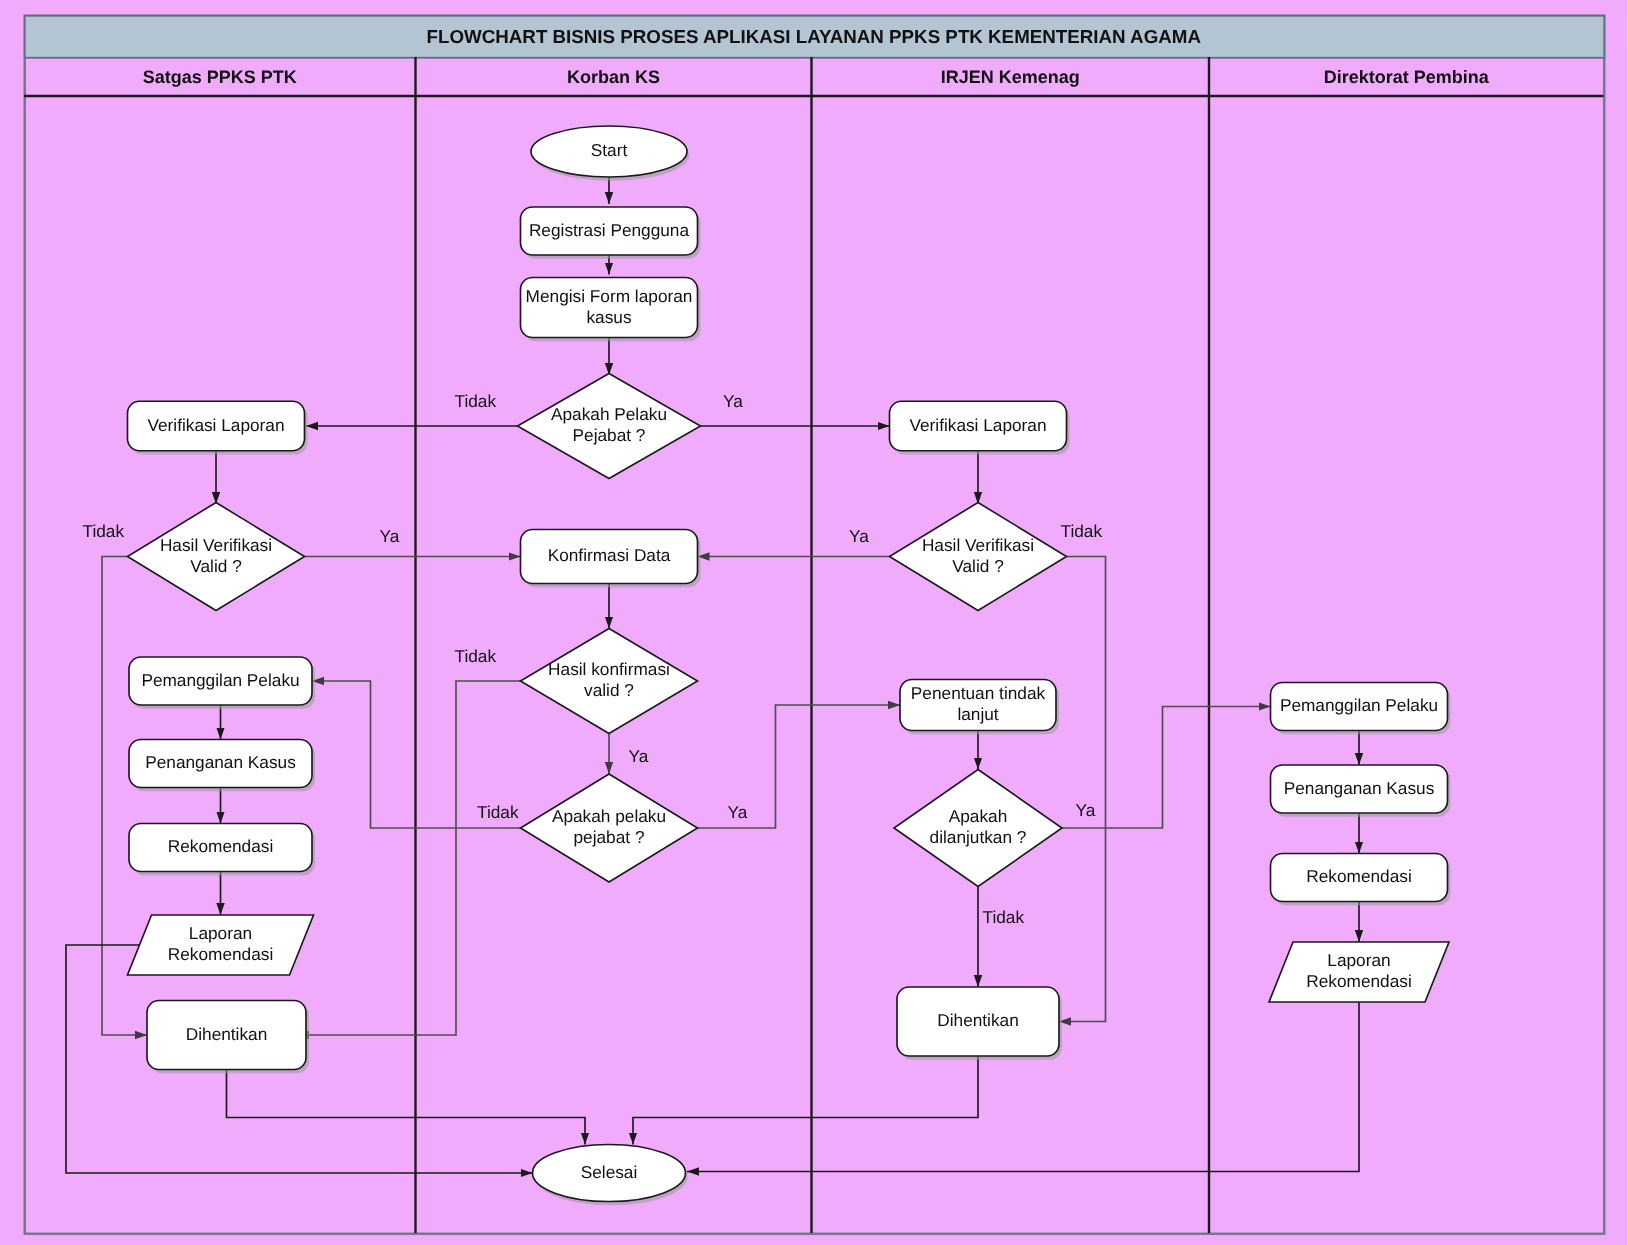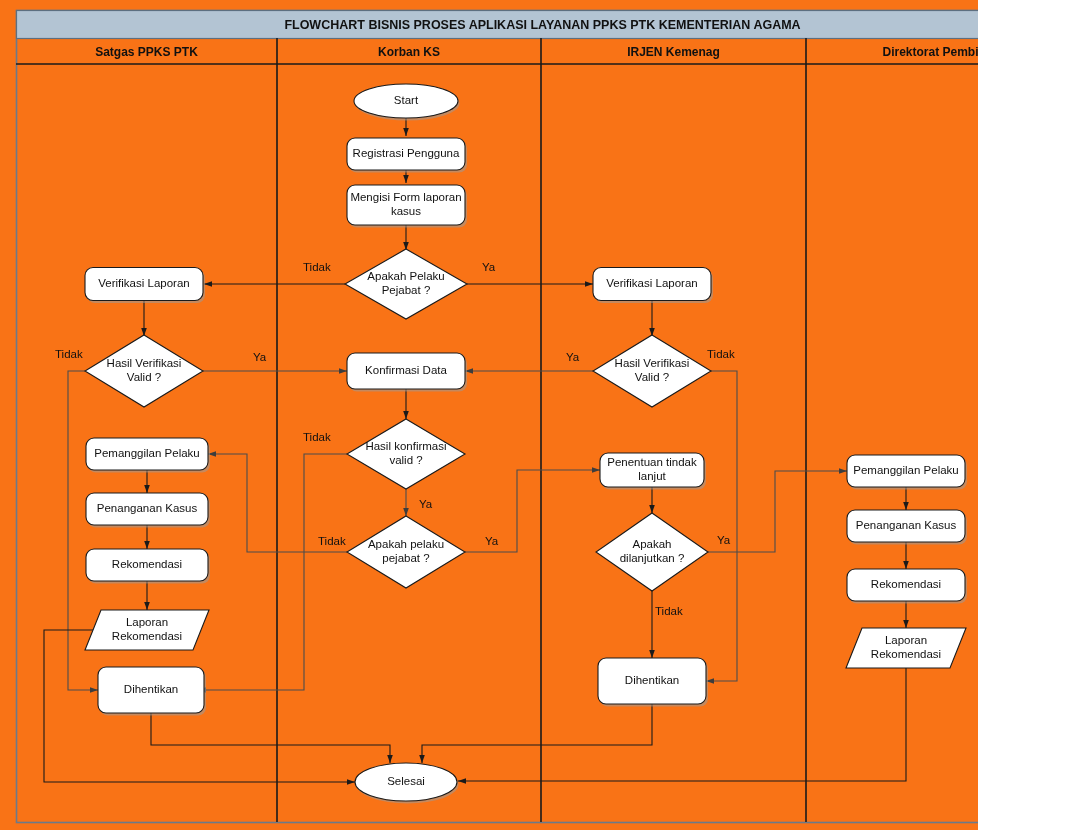--- a/index.html
+++ b/index.html
@@ -1,17 +1,17 @@
 <!DOCTYPE html>
 <html><head>
 <meta charset="utf-8">
 <style>
   html,body{margin:0;padding:0;background:#ffffff;}
   body{width:1085px;height:830px;font-family:"Liberation Sans",sans-serif;}
-  #stage{position:relative;width:978px;height:830px;overflow:hidden;background:#f97316;}
+  #stage{position:relative;width:1085px;height:830px;overflow:hidden;background:#f0abfc;}
   svg{display:block;}
   .shape-fill{fill:#ffffff;stroke:#1a1a1a;stroke-width:1.1;}
   .conn{fill:none;stroke:#4d4d4d;stroke-width:1.1;}
   .conn-dark{fill:none;stroke:#1a1a1a;stroke-width:1.1;}
   .lane-line{stroke:#1a1a1a;stroke-width:1.6;fill:none;}
   .frame{fill:none;stroke:#6b7a8a;stroke-width:1.6;}
   .hdr-band{fill:#b3c4d3;stroke:#5d6f80;stroke-width:1.2;}
   .node-text{font-family:"Liberation Sans",sans-serif;font-size:11.5px;fill:#111;text-anchor:middle;dominant-baseline:middle;}
   .edge-label{font-family:"Liberation Sans",sans-serif;font-size:11.5px;fill:#111;}
   .lane-title{font-family:"Liberation Sans",sans-serif;font-size:12px;font-weight:bold;fill:#111;text-anchor:middle;}

